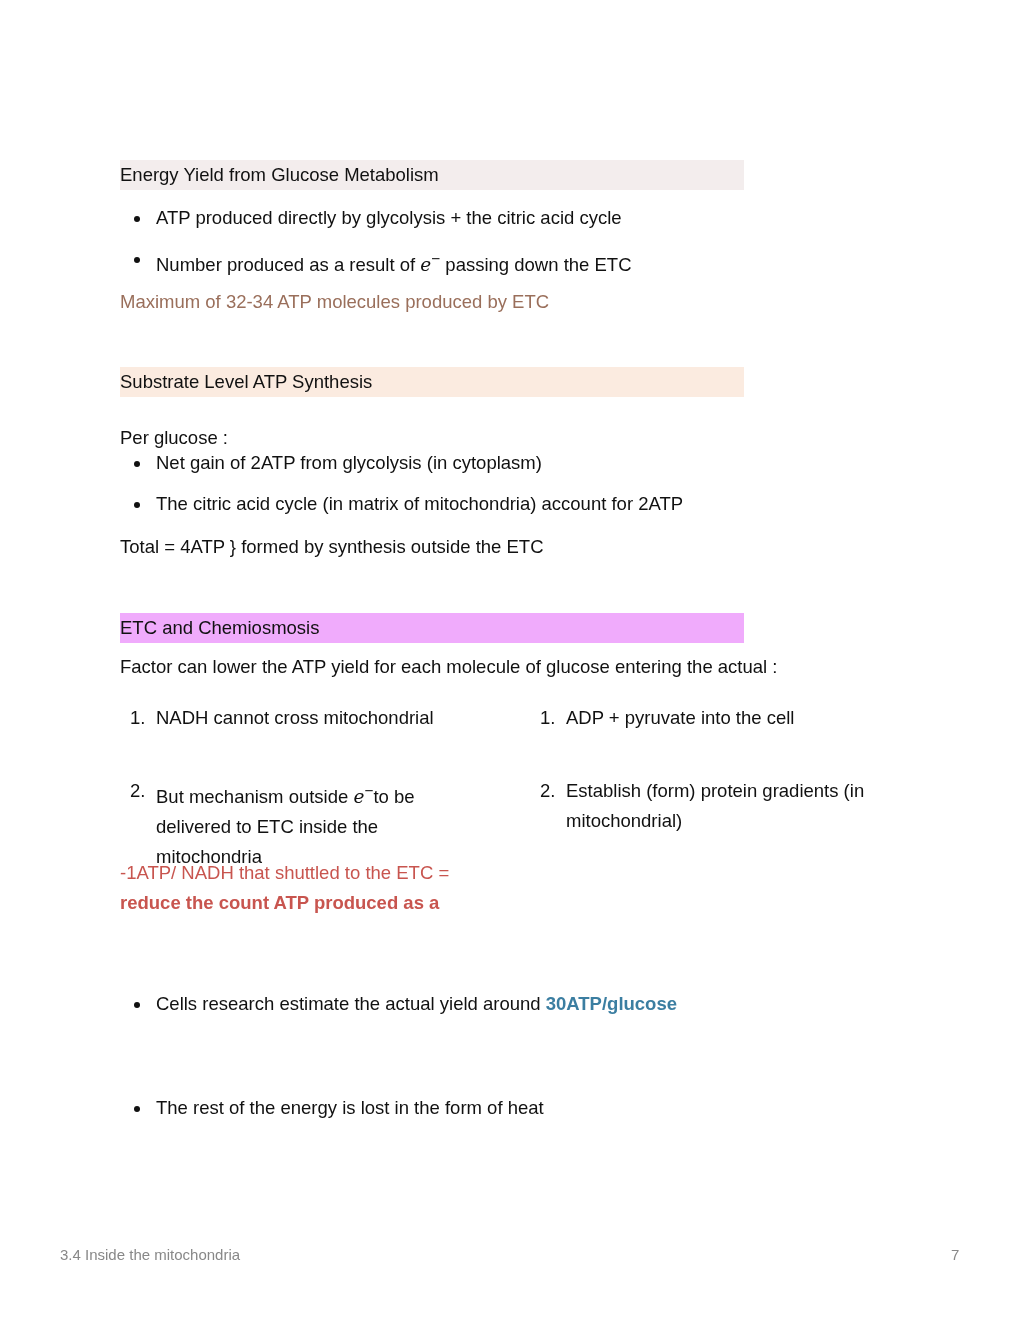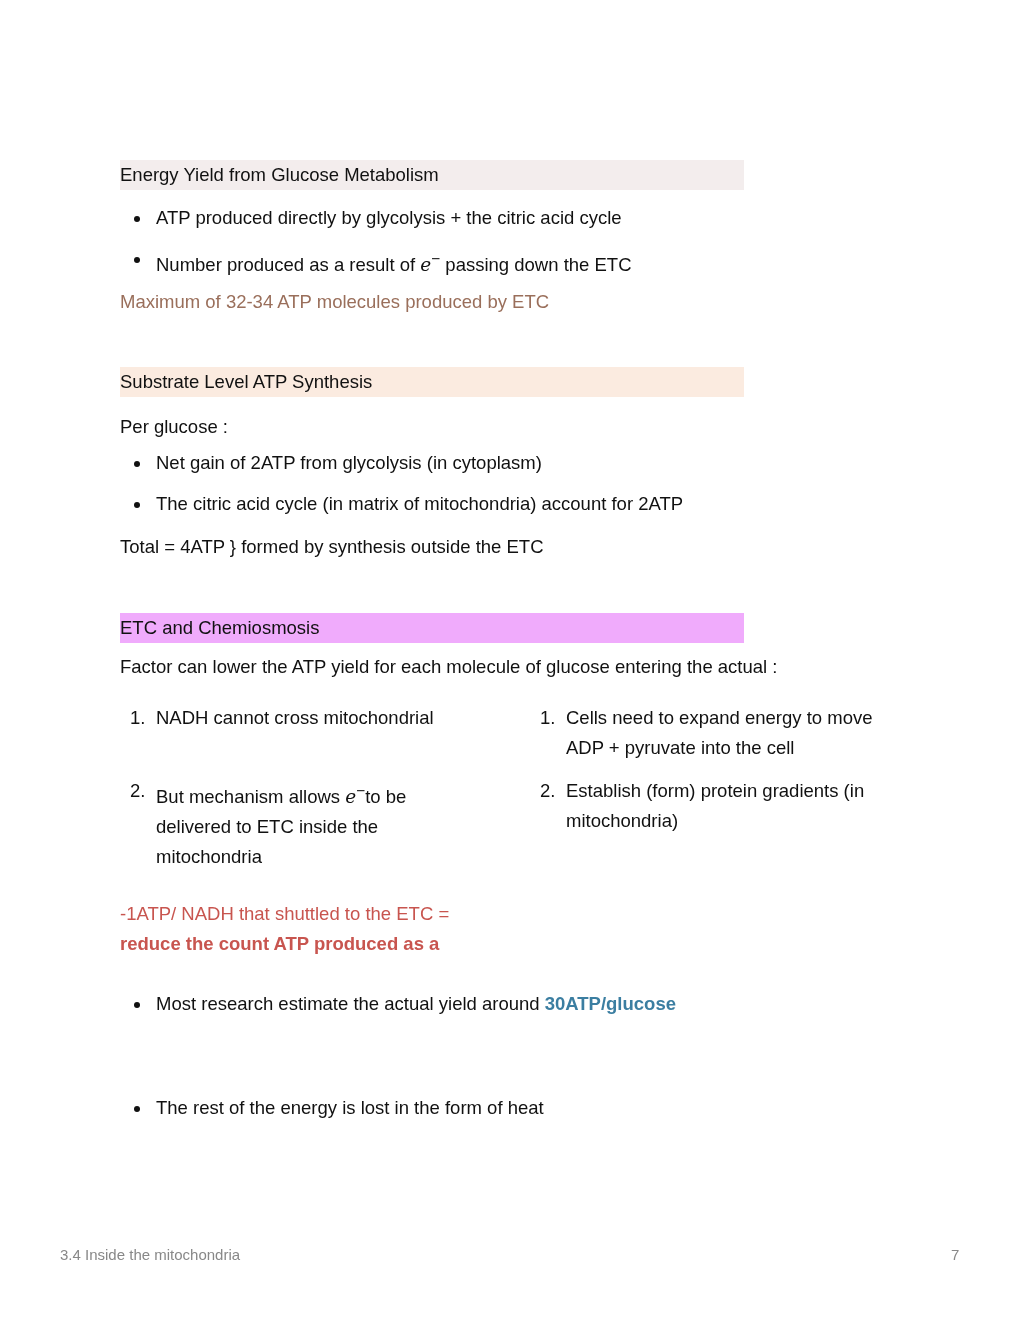--- a/index.html
+++ b/index.html
@@ -28,54 +28,53 @@
 <body>
 
 <div class="heading h1bg" style="top:160px;">Energy Yield from Glucose Metabolism</div>
 <div class="bullet" style="top:206px;">ATP produced directly by glycolysis + the citric acid cycle</div>
 <div class="bullet" style="top:247px;">
   <span>Number produced as a result of </span><span class="emath">e</span><sup>−</sup><span> passing down the ETC</span>
 </div>
 <div class="para brown" style="top:290px;">Maximum of 32-34 ATP molecules produced by ETC</div>
 
 <div class="heading h2bg" style="top:367px;">Substrate Level ATP Synthesis</div>
-<div class="para" style="top:415px;text-align:right;">Per glucose :</div>
+<div class="para" style="top:426px;text-align:right;">Per glucose :</div>
 <div class="bullet" style="top:451px;">Net gain of 2ATP from glycolysis (in cytoplasm)</div>
 <div class="bullet" style="top:492px;">The citric acid cycle (in matrix of mitochondria) account for 2ATP</div>
 <div class="para" style="top:535px;">Total = 4ATP } formed by synthesis outside the ETC</div>
 
 <div class="heading h3bg" style="top:613px;">ETC and Chemiosmosis</div>
 <div class="para" style="top:655px;">Factor can lower the ATP yield for each molecule of glucose entering the actual :</div>
 
 <div class="num-item" style="left:156px; top:703px;">
   <span class="n">1.</span>
   <div>NADH cannot cross mitochondrial</div>
 </div>
 <div class="num-item" style="left:156px; top:776px;">
   <span class="n">2.</span>
-  <div><span>But mechanism allows </span><span class="emath">e</span><sup>−</sup><span>to be</span></div>
+  <div><span>But mechanism outside </span><span class="emath">e</span><sup>−</sup><span>to be</span></div>
   <div>delivered to ETC inside the</div>
   <div>mitochondria</div>
 </div>
 
 <div class="num-item" style="left:566px; top:703px;">
   <span class="n">1.</span>
-  <div>Cells need to expand energy to move</div>
   <div>ADP + pyruvate into the cell</div>
 </div>
 <div class="num-item" style="left:566px; top:776px;">
   <span class="n">2.</span>
   <div>Establish (form) protein gradients (in</div>
-  <div>mitochondria)</div>
+  <div>mitochondrial)</div>
 </div>
 
-<div class="abs" style="left:120px; top:899px; line-height:30px;">
+<div class="abs" style="left:120px; top:858px; line-height:30px;">
   <div class="red">-1ATP/ NADH that shuttled to the ETC =</div>
   <div class="red-bold">reduce the count ATP produced as a</div>
 </div>
 
 <div class="bullet" style="top:992px;">
-  <span>Most research estimate the actual yield around </span><span class="blue-bold">30ATP/glucose</span>
+  <span>Cells research estimate the actual yield around </span><span class="blue-bold">30ATP/glucose</span>
 </div>
 <div class="bullet" style="top:1096px;">The rest of the energy is lost in the form of heat</div>
 
 <div class="footer" style="left:60px;text-align:right;">3.4 Inside the mitochondria</div>
 <div class="footer" style="left:951px;">7</div>
 
 </body></html>

